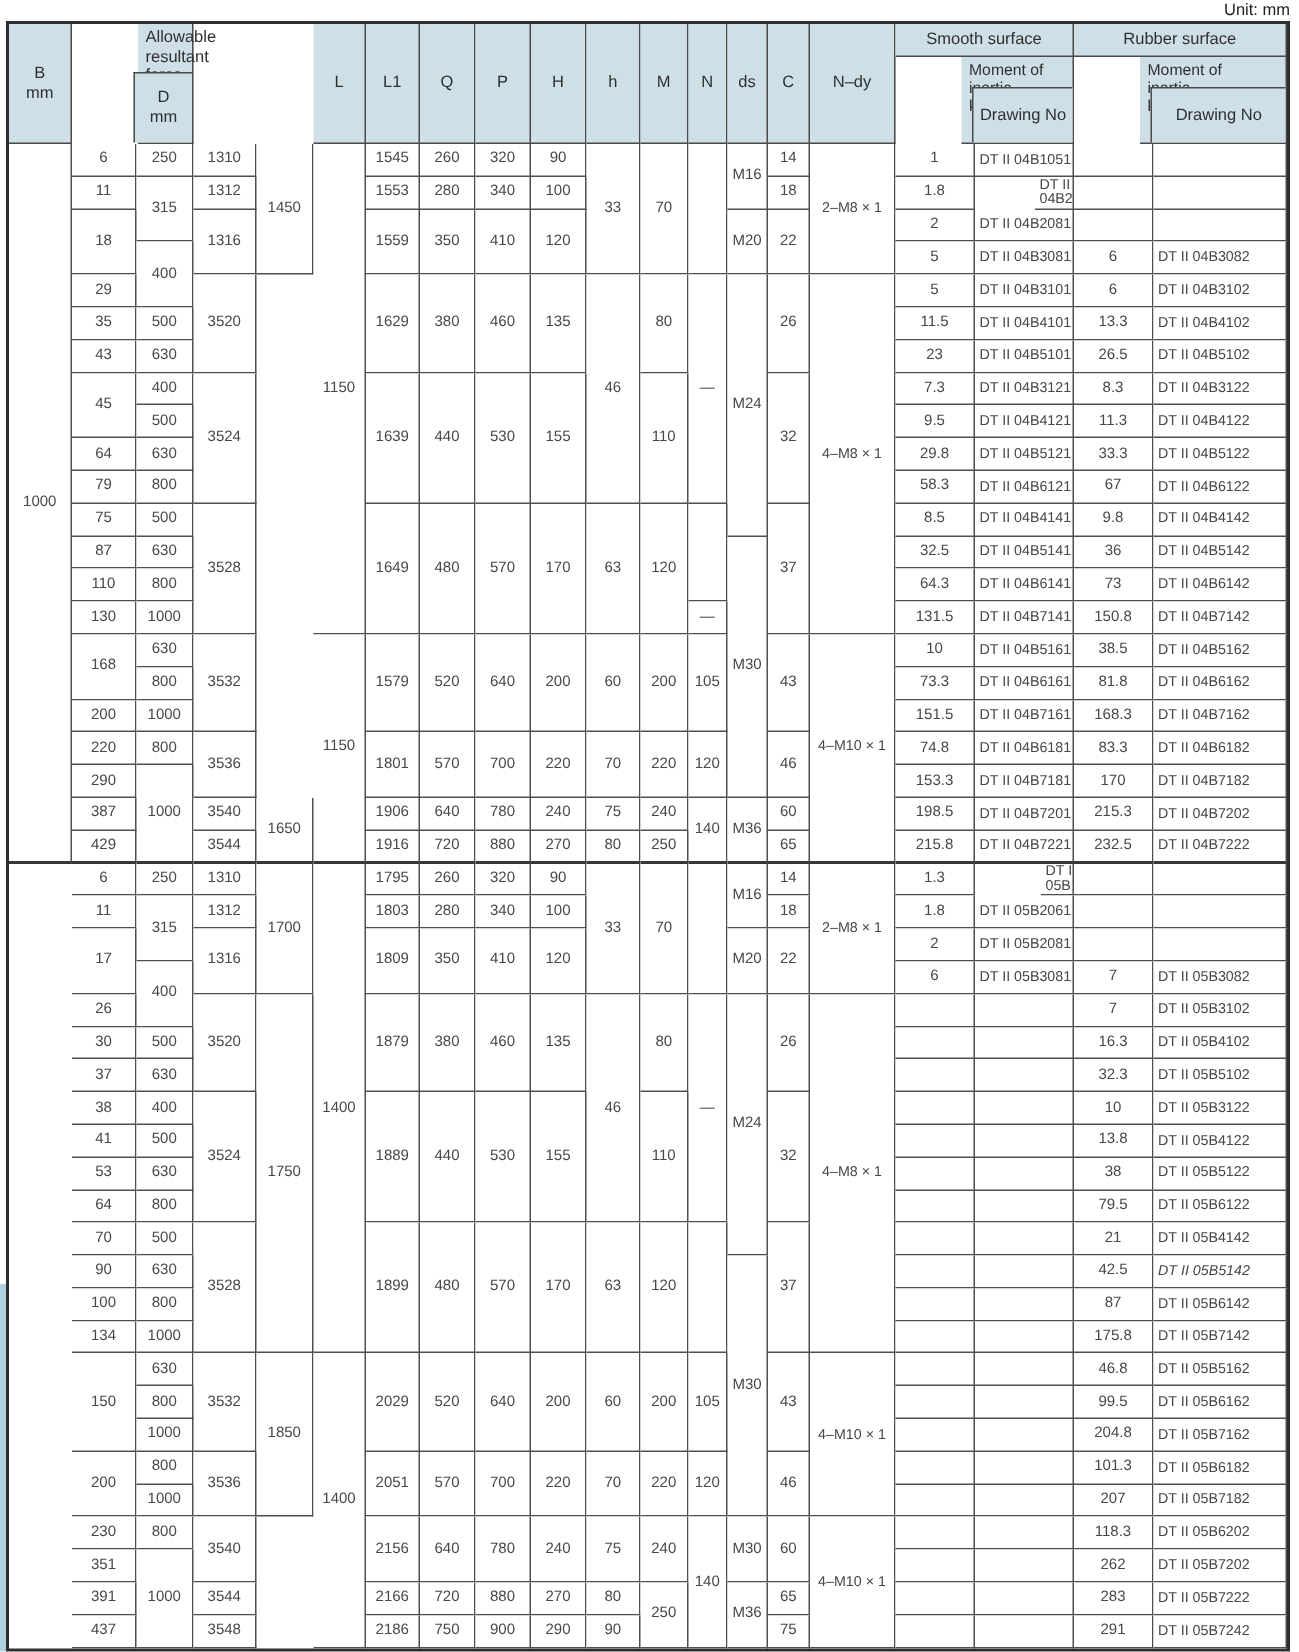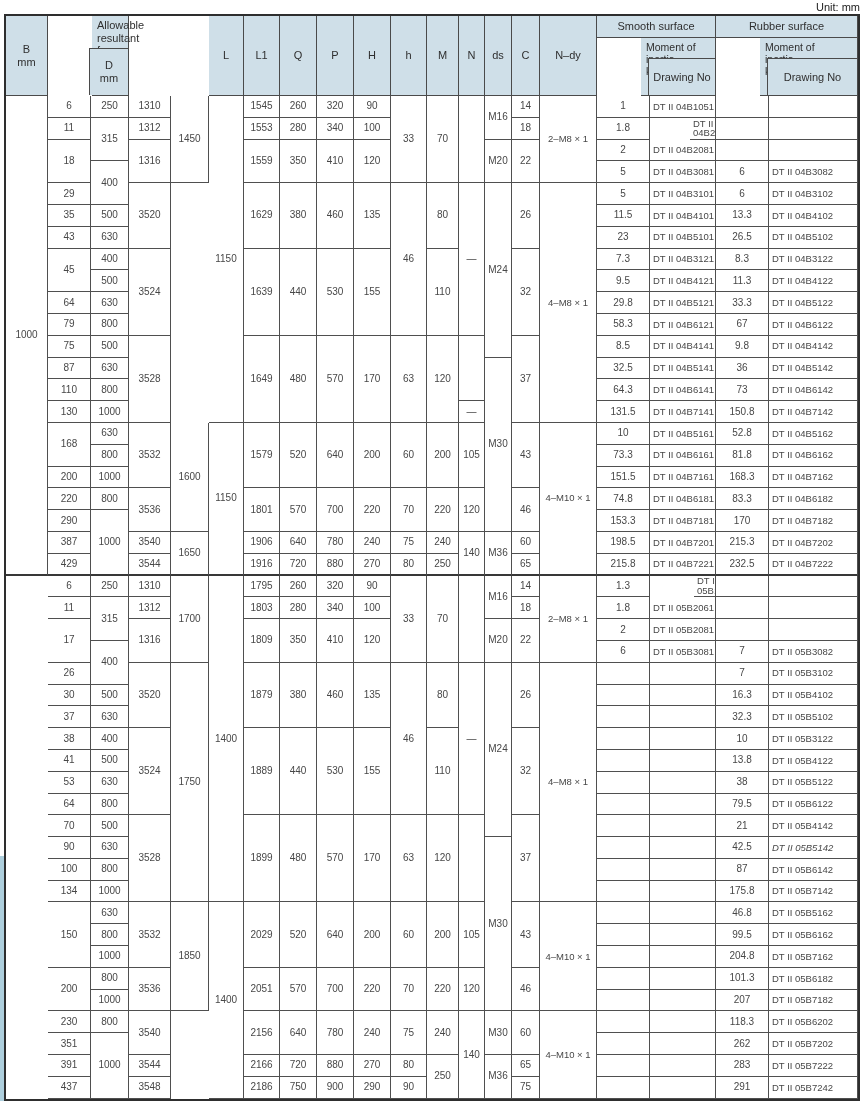--- a/index.html
+++ b/index.html
@@ -229,34 +229,33 @@
     <div class="c c-kn" style="grid-area: 18 / 2 / span 1;">130</div>
     <div class="c c-d" style="grid-area: 18 / 3 / span 1;">1000</div>
     <div class="c c-n" style="grid-area: 18 / 13 / span 1;">—</div>
     <div class="c c-si" style="grid-area: 18 / 17 / span 1;">131.5</div>
     <div class="c c-sd" style="grid-area: 18 / 18 / span 1;">DT II 04B7141</div>
     <div class="c c-ri" style="grid-area: 18 / 19 / span 1;">150.8</div>
     <div class="c c-rd" style="grid-area: 18 / 20 / span 1;">DT II 04B7142</div>
     <div class="c c-kn" style="grid-area: 19 / 2 / span 2;">168</div>
     <div class="c c-d" style="grid-area: 19 / 3 / span 1;">630</div>
     <div class="c c-type" style="grid-area: 19 / 4 / span 3;">3532</div>
-    <div class="c c-a" style="grid-area: 19 / 5 / span 5;">1600</div>
     <div class="c c-l thick" style="grid-area: 19 / 6 / span 7;">1150</div>
     <div class="c c-l1" style="grid-area: 19 / 7 / span 3;">1579</div>
     <div class="c c-q" style="grid-area: 19 / 8 / span 3;">520</div>
     <div class="c c-p" style="grid-area: 19 / 9 / span 3;">640</div>
     <div class="c c-H" style="grid-area: 19 / 10 / span 3;">200</div>
     <div class="c c-h" style="grid-area: 19 / 11 / span 3;">60</div>
     <div class="c c-m" style="grid-area: 19 / 12 / span 3;">200</div>
     <div class="c c-n" style="grid-area: 19 / 13 / span 3;">105</div>
     <div class="c c-c" style="grid-area: 19 / 15 / span 3;">43</div>
     <div class="c c-ndy thick" style="grid-area: 19 / 16 / span 7;">4–M10 × 1</div>
     <div class="c c-si" style="grid-area: 19 / 17 / span 1;">10</div>
     <div class="c c-sd" style="grid-area: 19 / 18 / span 1;">DT II 04B5161</div>
-    <div class="c c-ri" style="grid-area: 19 / 19 / span 1;">52.8</div>
+    <div class="c c-ri" style="grid-area: 19 / 19 / span 1;">38.5</div>
     <div class="c c-rd" style="grid-area: 19 / 20 / span 1;">DT II 04B5162</div>
     <div class="c c-d" style="grid-area: 20 / 3 / span 1;">800</div>
     <div class="c c-si" style="grid-area: 20 / 17 / span 1;">73.3</div>
     <div class="c c-sd" style="grid-area: 20 / 18 / span 1;">DT II 04B6161</div>
     <div class="c c-ri" style="grid-area: 20 / 19 / span 1;">81.8</div>
     <div class="c c-rd" style="grid-area: 20 / 20 / span 1;">DT II 04B6162</div>
     <div class="c c-kn" style="grid-area: 21 / 2 / span 1;">200</div>
     <div class="c c-d" style="grid-area: 21 / 3 / span 1;">1000</div>
     <div class="c c-si" style="grid-area: 21 / 17 / span 1;">151.5</div>
     <div class="c c-sd" style="grid-area: 21 / 18 / span 1;">DT II 04B7161</div>

